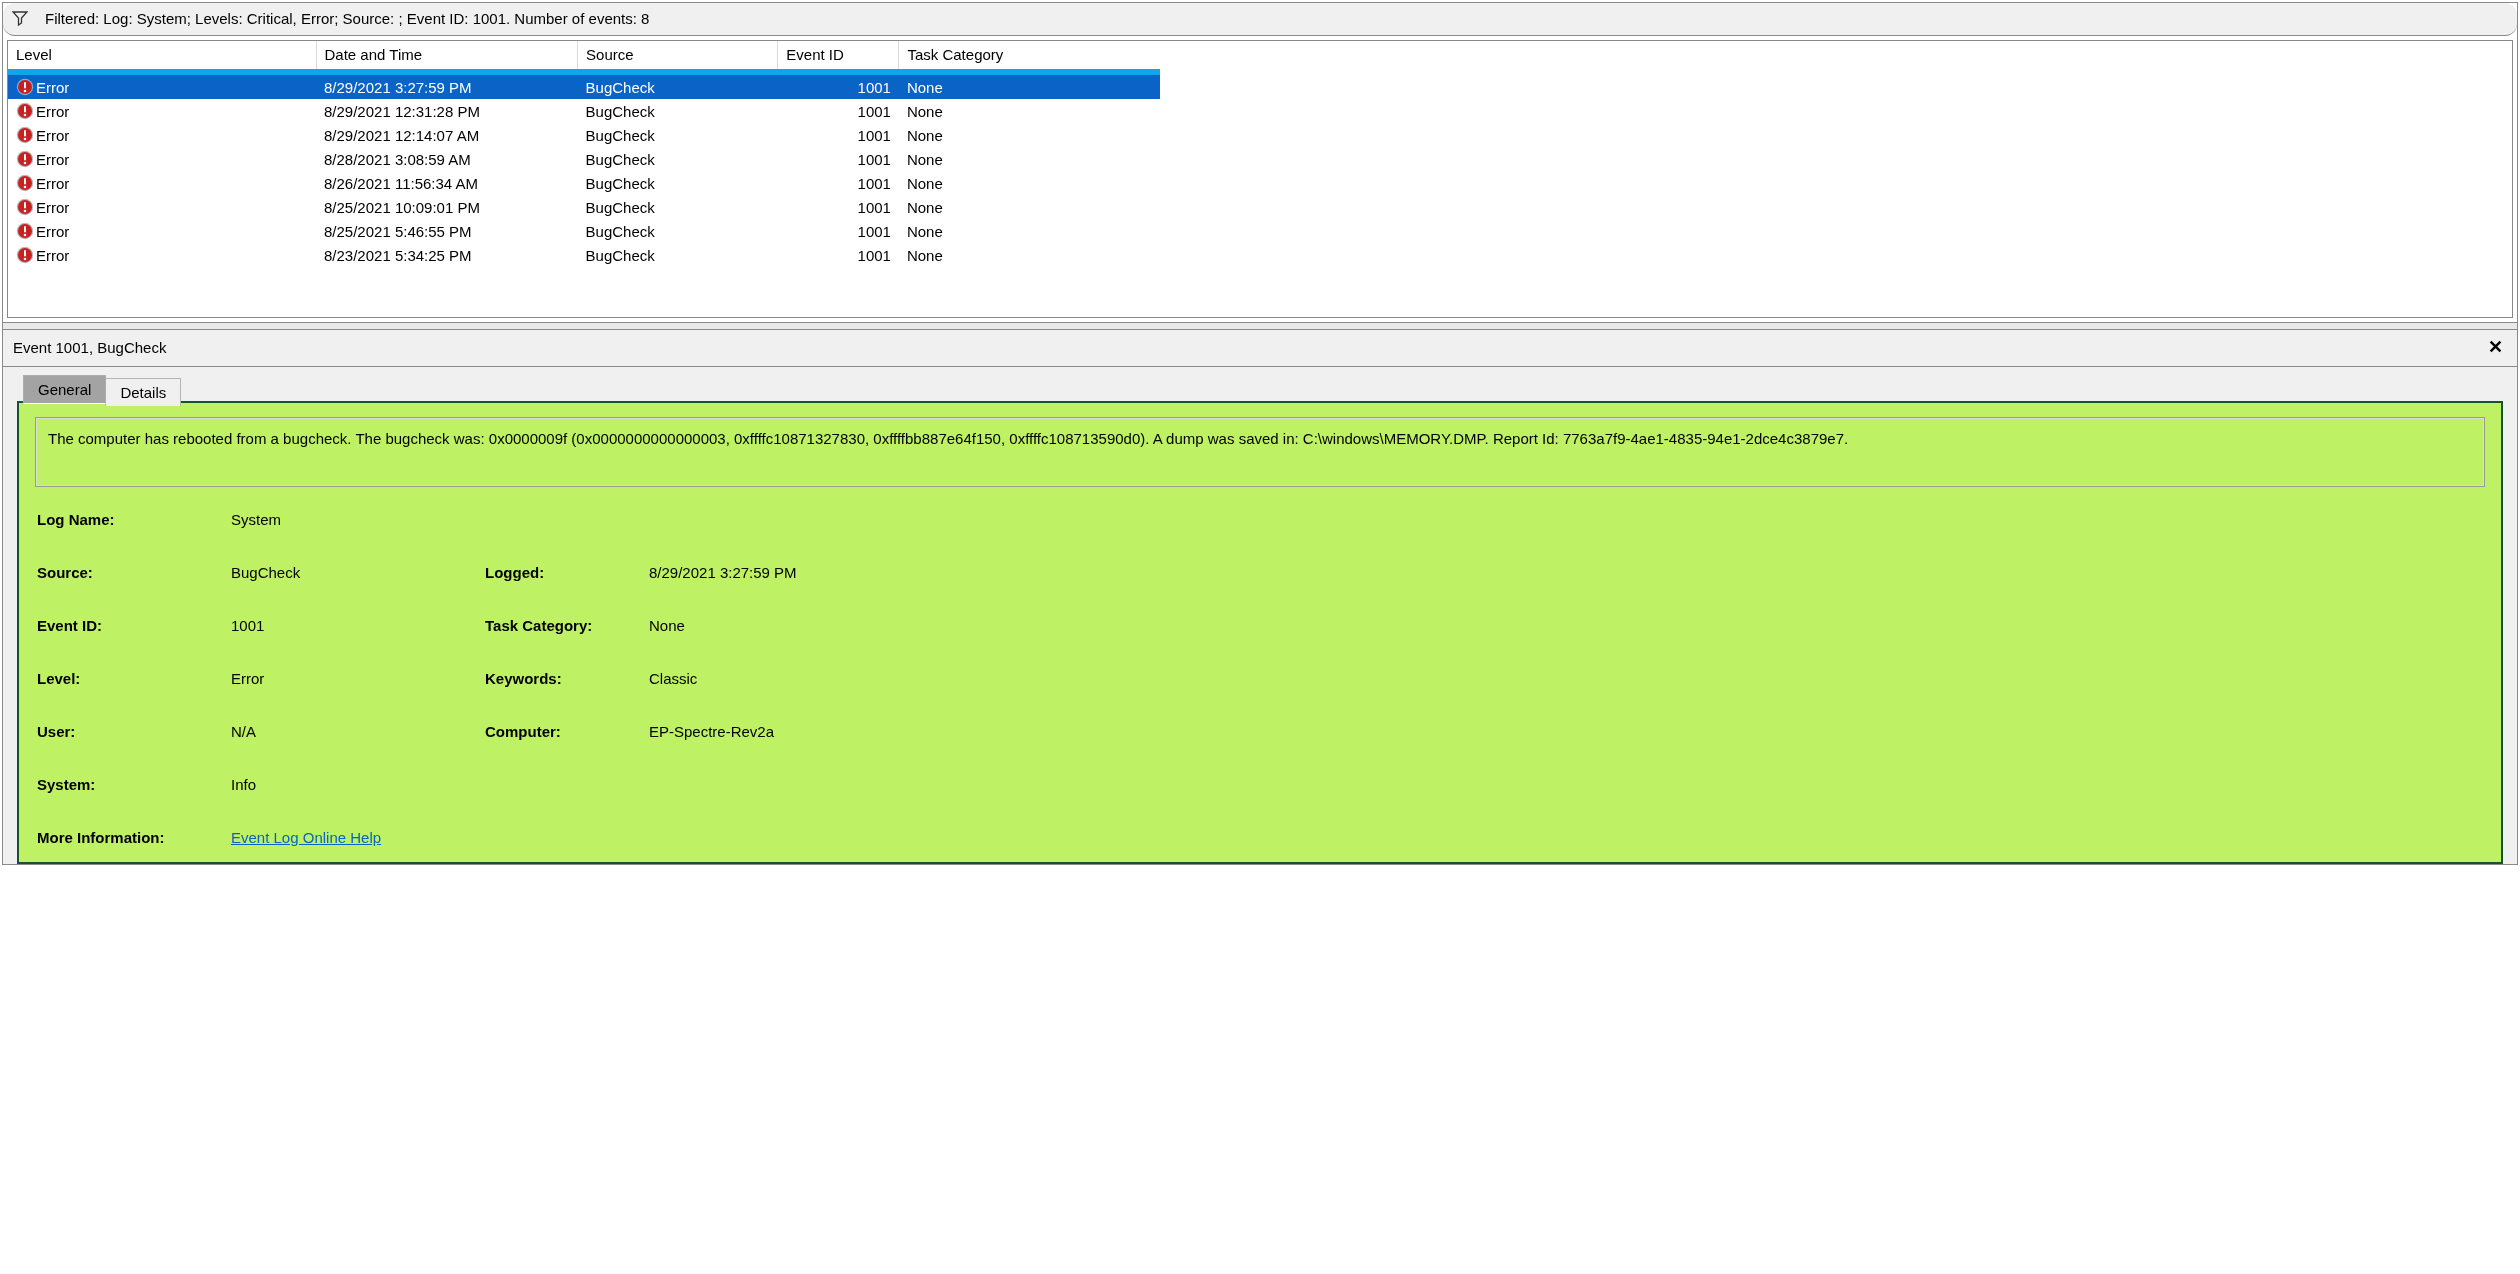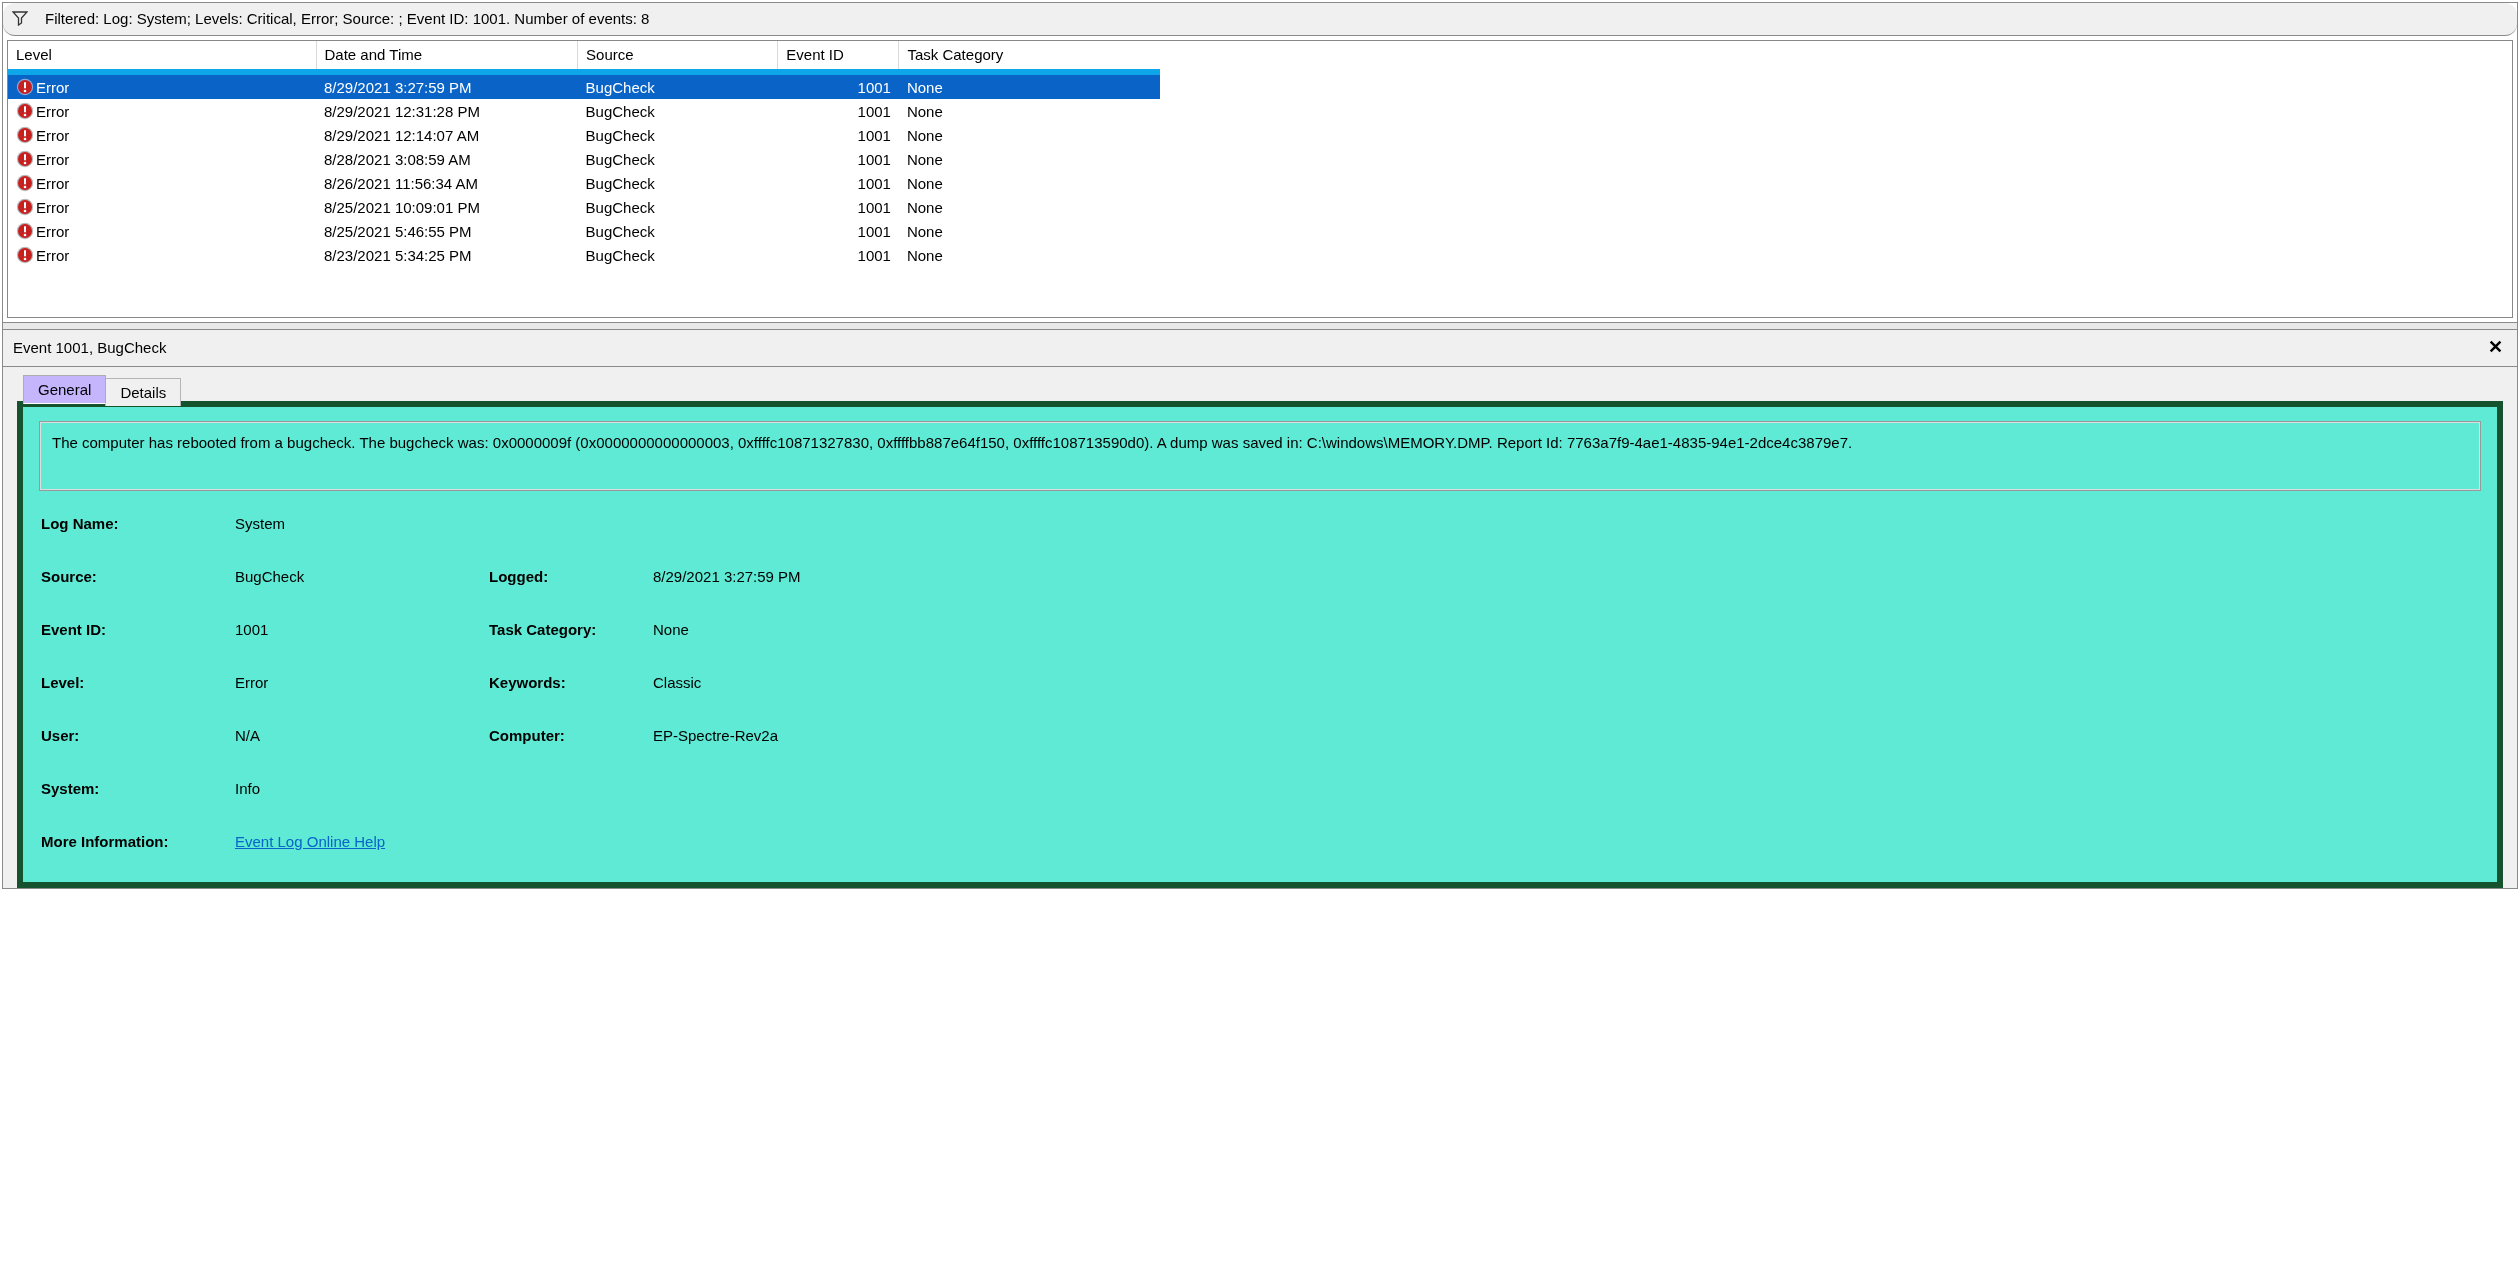--- a/index.html
+++ b/index.html
@@ -134,31 +134,31 @@
     font-size: 15px;
     border: 1px solid #b5b5b5;
     border-bottom: none;
     background: #f0f0f0;
     margin-right: -1px;
     position: relative;
     top: 5px;
     cursor: pointer;
   }
   .tab.active {
-    background: #c4b5fd;
+    background: #a3a3a3;
     z-index: 2;
     top: 2px;
     border-color:#adadad;
     border-bottom: 1px solid #fff;
     margin-bottom:-1px;
   }
   .tab-body {
-    background: #5eead4;
-    border: 6px solid #14532d;
-    padding: 14px 16px 32px 16px;
+    background: #bef264;
+    border: 2px solid #14532d;
+    padding: 14px 16px 16px 16px;
   }
   .description-box {
     border: 1px solid #999;
     box-shadow: inset 0 0 0 1px #ddd;
     padding: 10px 12px;
     font-size: 15px;
     line-height: 1.45;
     margin-bottom: 24px;
     min-height: 48px;
   }

